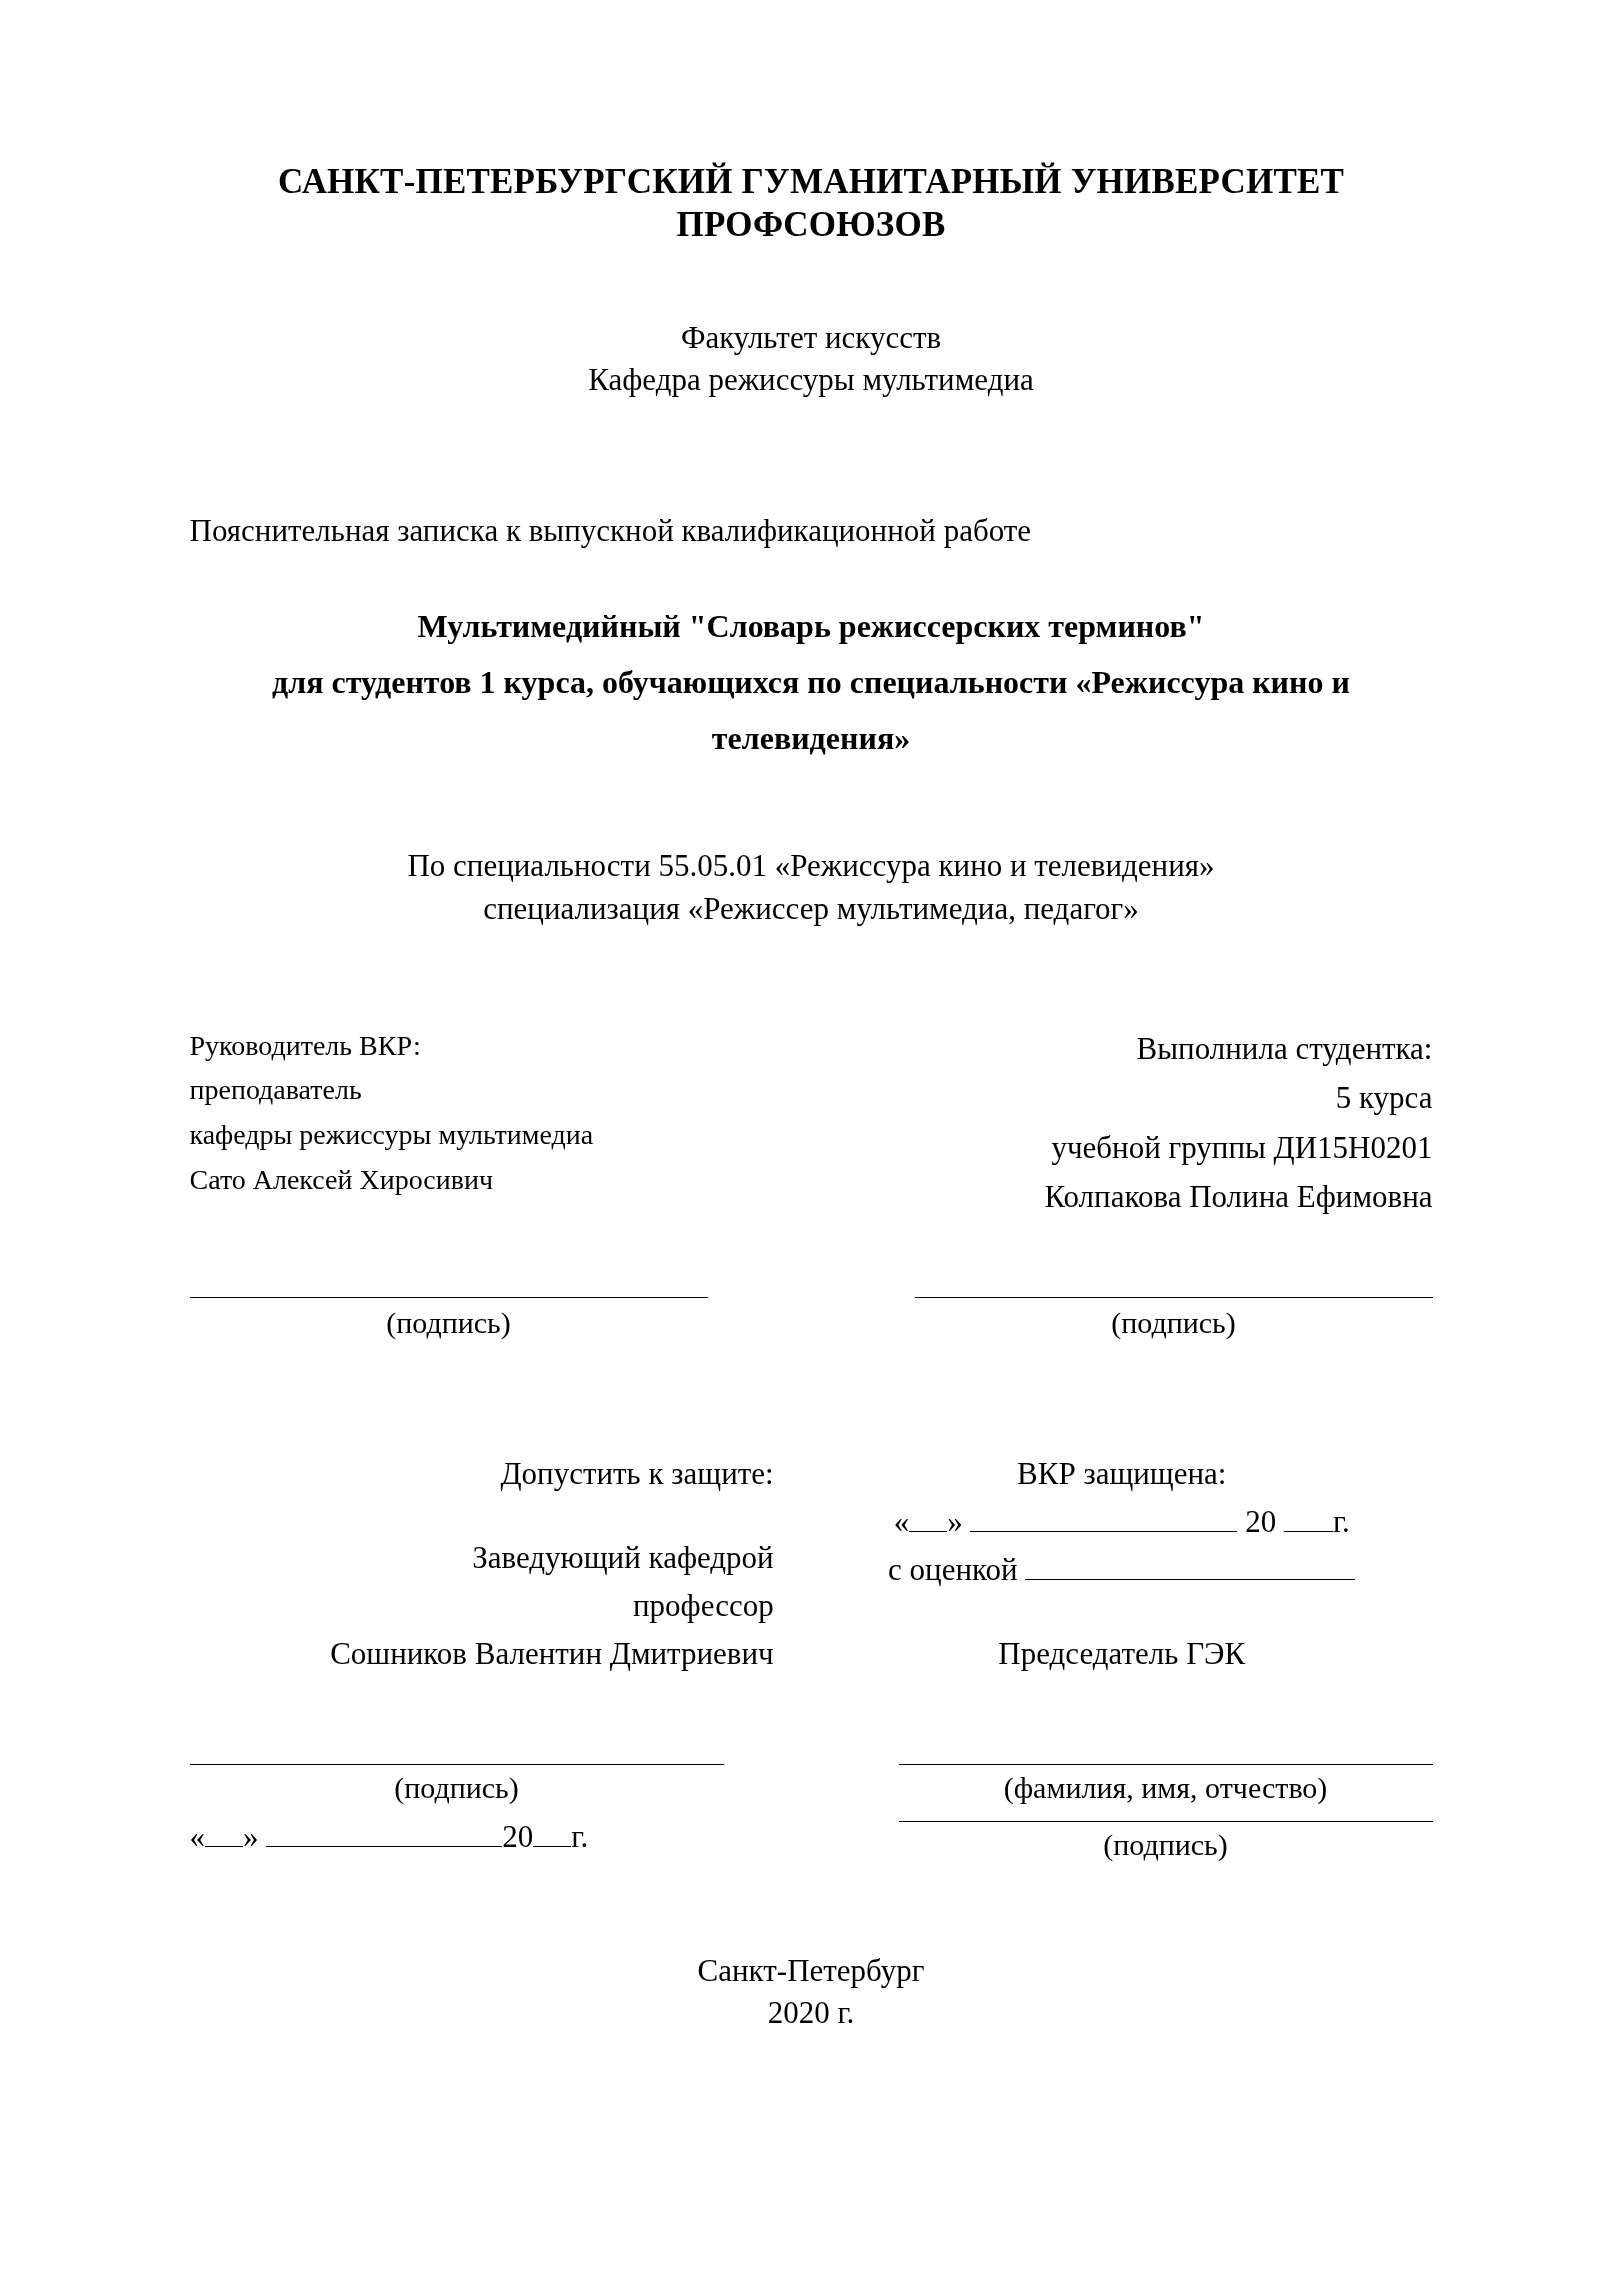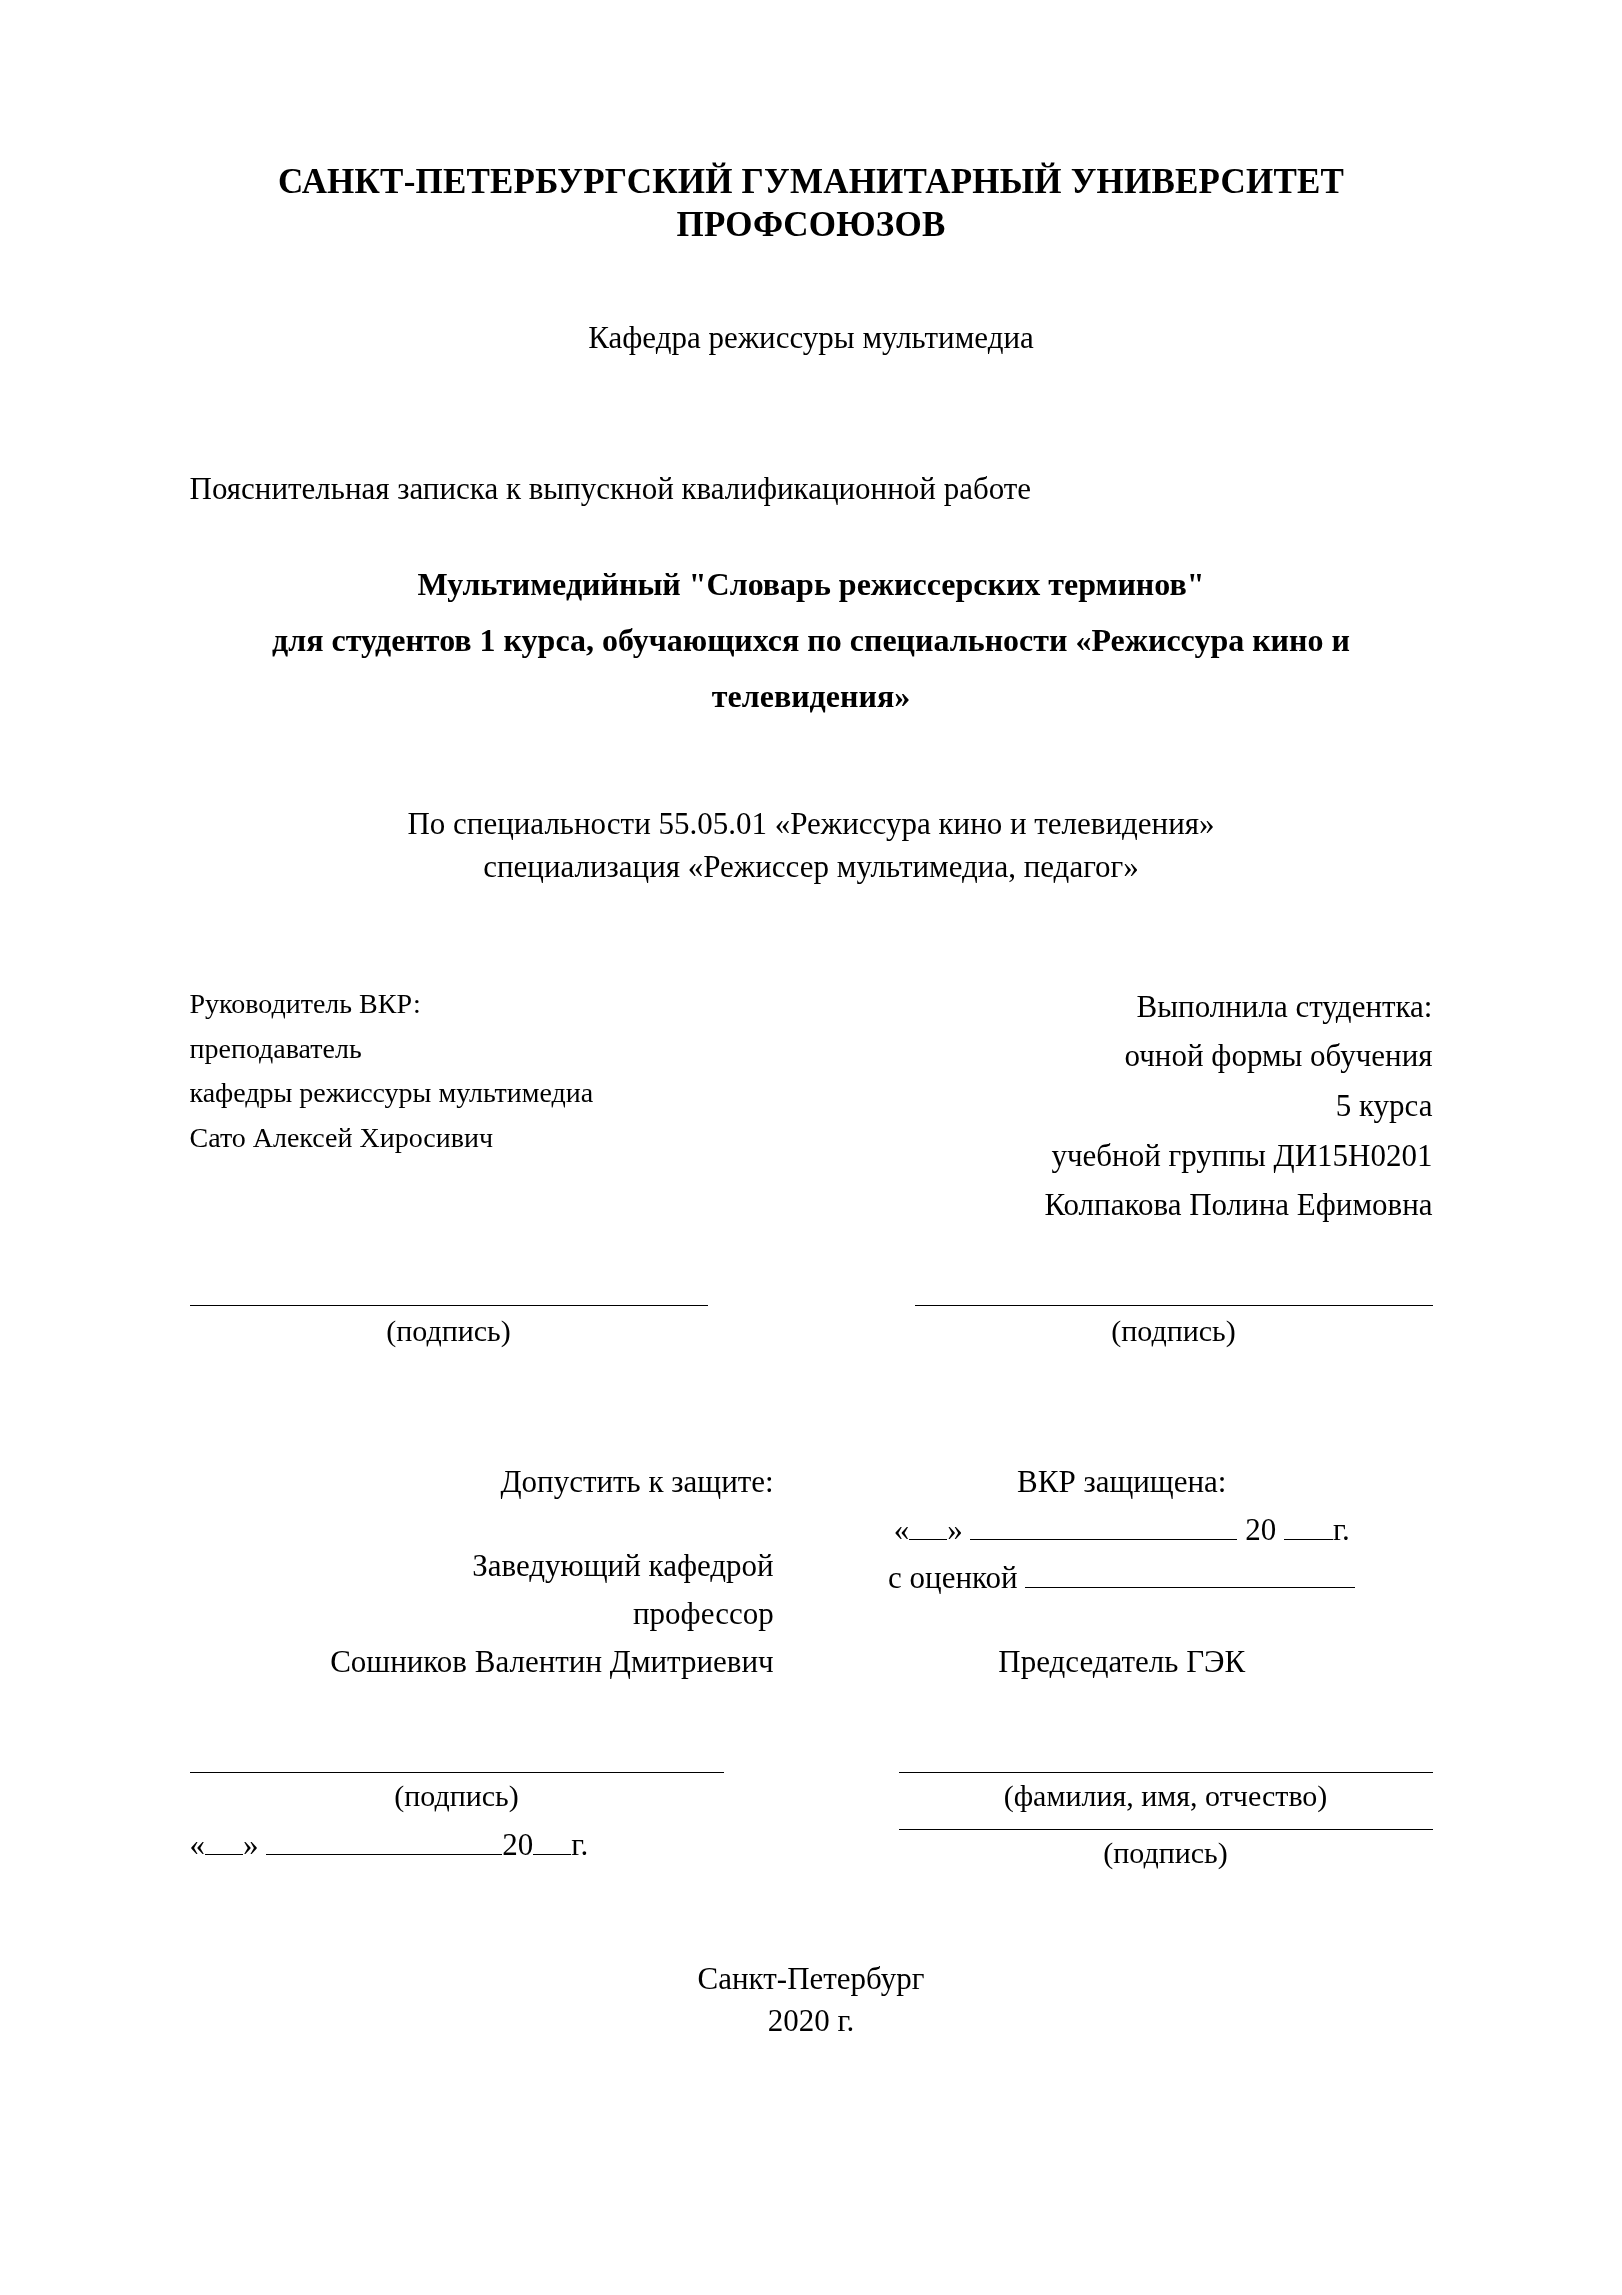--- a/index.html
+++ b/index.html
@@ -171,20 +171,21 @@
   }
 </style>
 </head>
 <body>
 
 <div class="page">
 
   <div class="univ-title">САНКТ-ПЕТЕРБУРГСКИЙ ГУМАНИТАРНЫЙ УНИВЕРСИТЕТ ПРОФСОЮЗОВ</div>
 
   <div class="faculty-block">
+    <div>Факультет искусств</div>
     <div>Кафедра режиссуры мультимедиа</div>
   </div>
 
   <div class="note-line">Пояснительная записка к выпускной квалификационной работе</div>
 
   <div class="work-title">
     <span class="l1">Мультимедийный "Словарь режиссерских терминов"</span>
     <span class="l2">для студентов 1 курса, обучающихся по специальности «Режиссура кино и</span>
     <span class="l3">телевидения»</span>
   </div>
@@ -196,21 +197,20 @@
 
   <div class="two-col">
     <div class="col-left">
       <span class="lline">Руководитель ВКР:</span>
       <span class="lline">преподаватель</span>
       <span class="lline">кафедры режиссуры мультимедиа</span>
       <span class="lline">Сато Алексей Хиросивич</span>
     </div>
     <div class="col-right">
       <span class="rline">Выполнила студентка:</span>
-      <span class="rline">очной формы обучения</span>
       <span class="rline">5 курса</span>
       <span class="rline">учебной группы ДИ15Н0201</span>
       <span class="rline">Колпакова Полина Ефимовна</span>
     </div>
   </div>
 
   <div class="sign-row">
     <div class="sign-cell left">
       <div class="rule"></div>
       <div class="cap">(подпись)</div>

